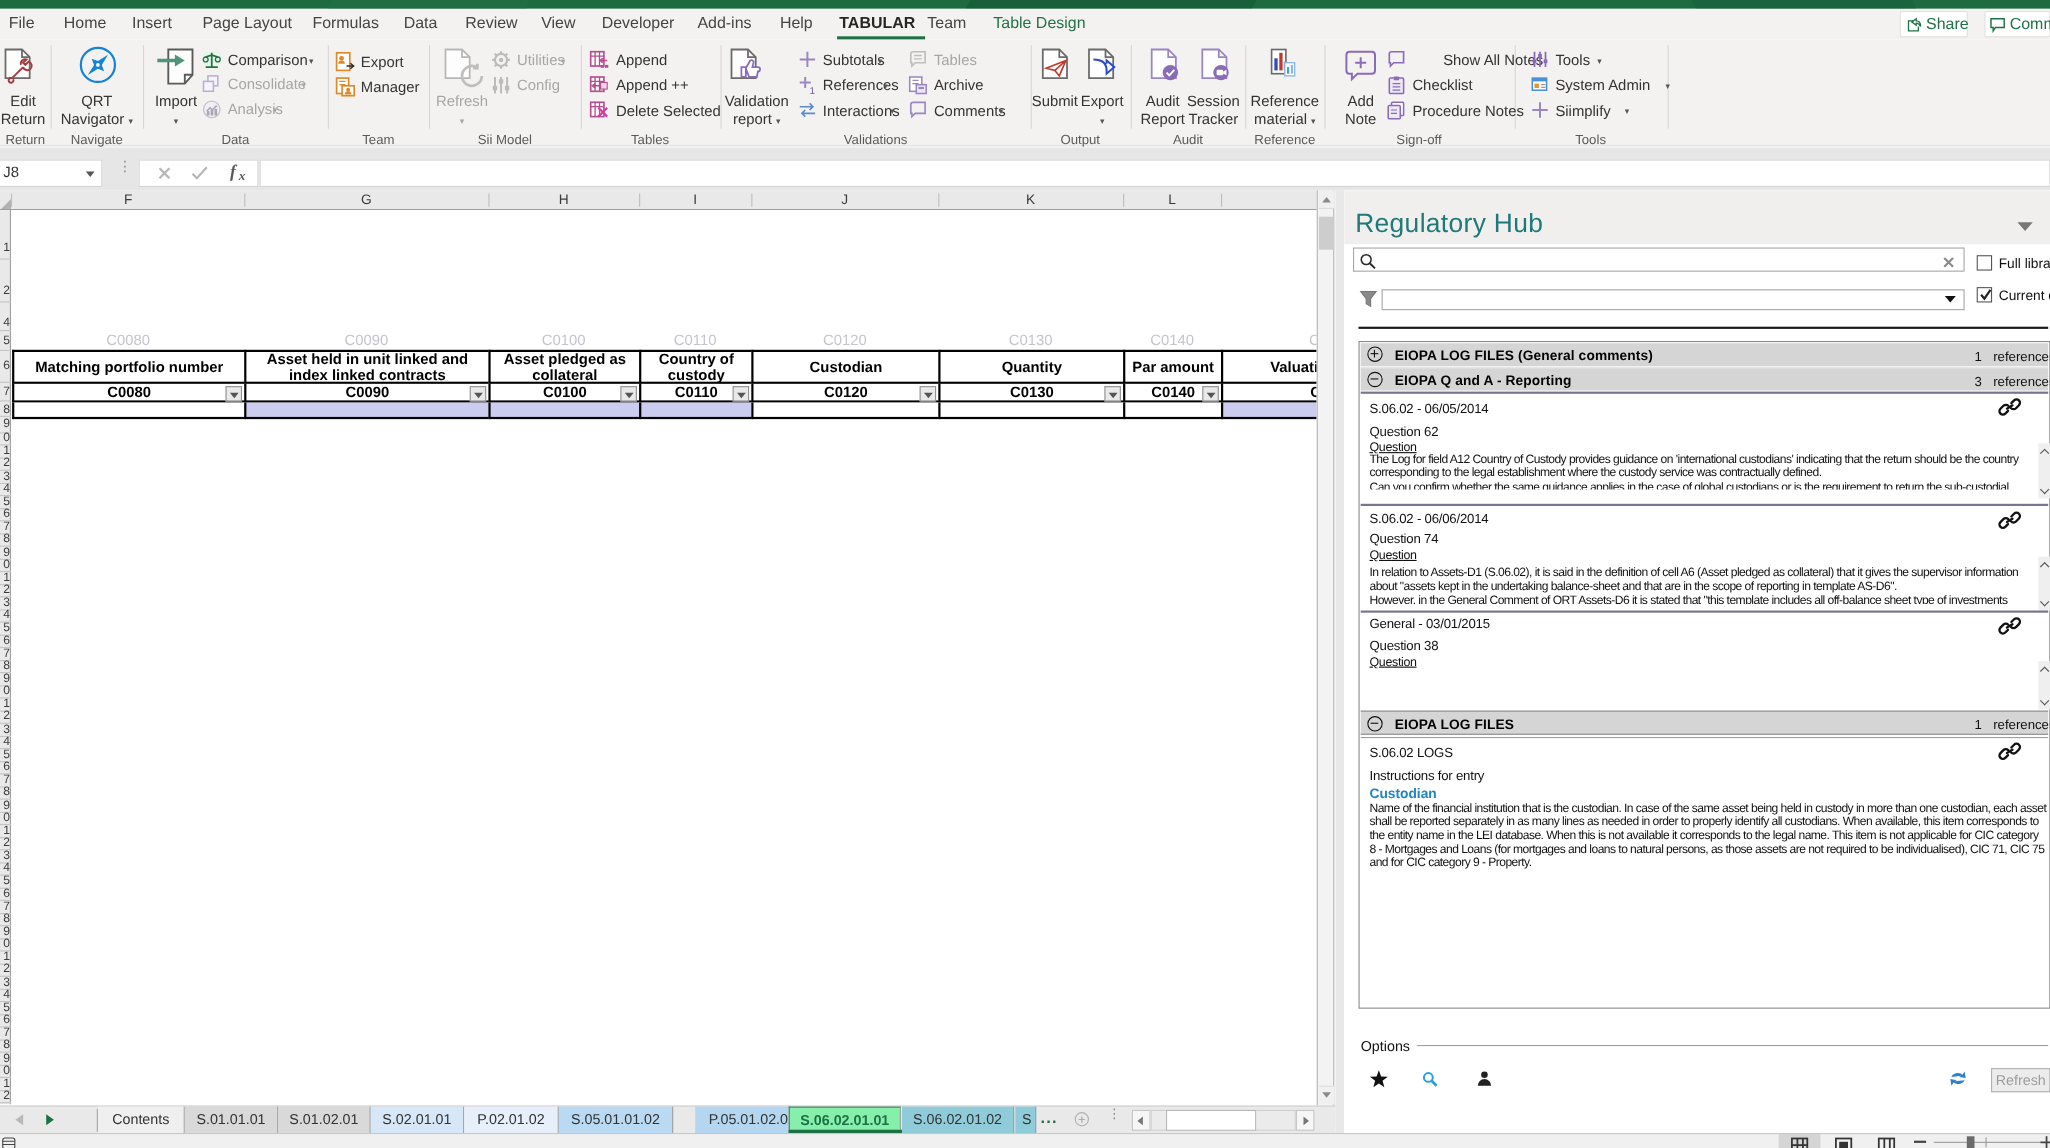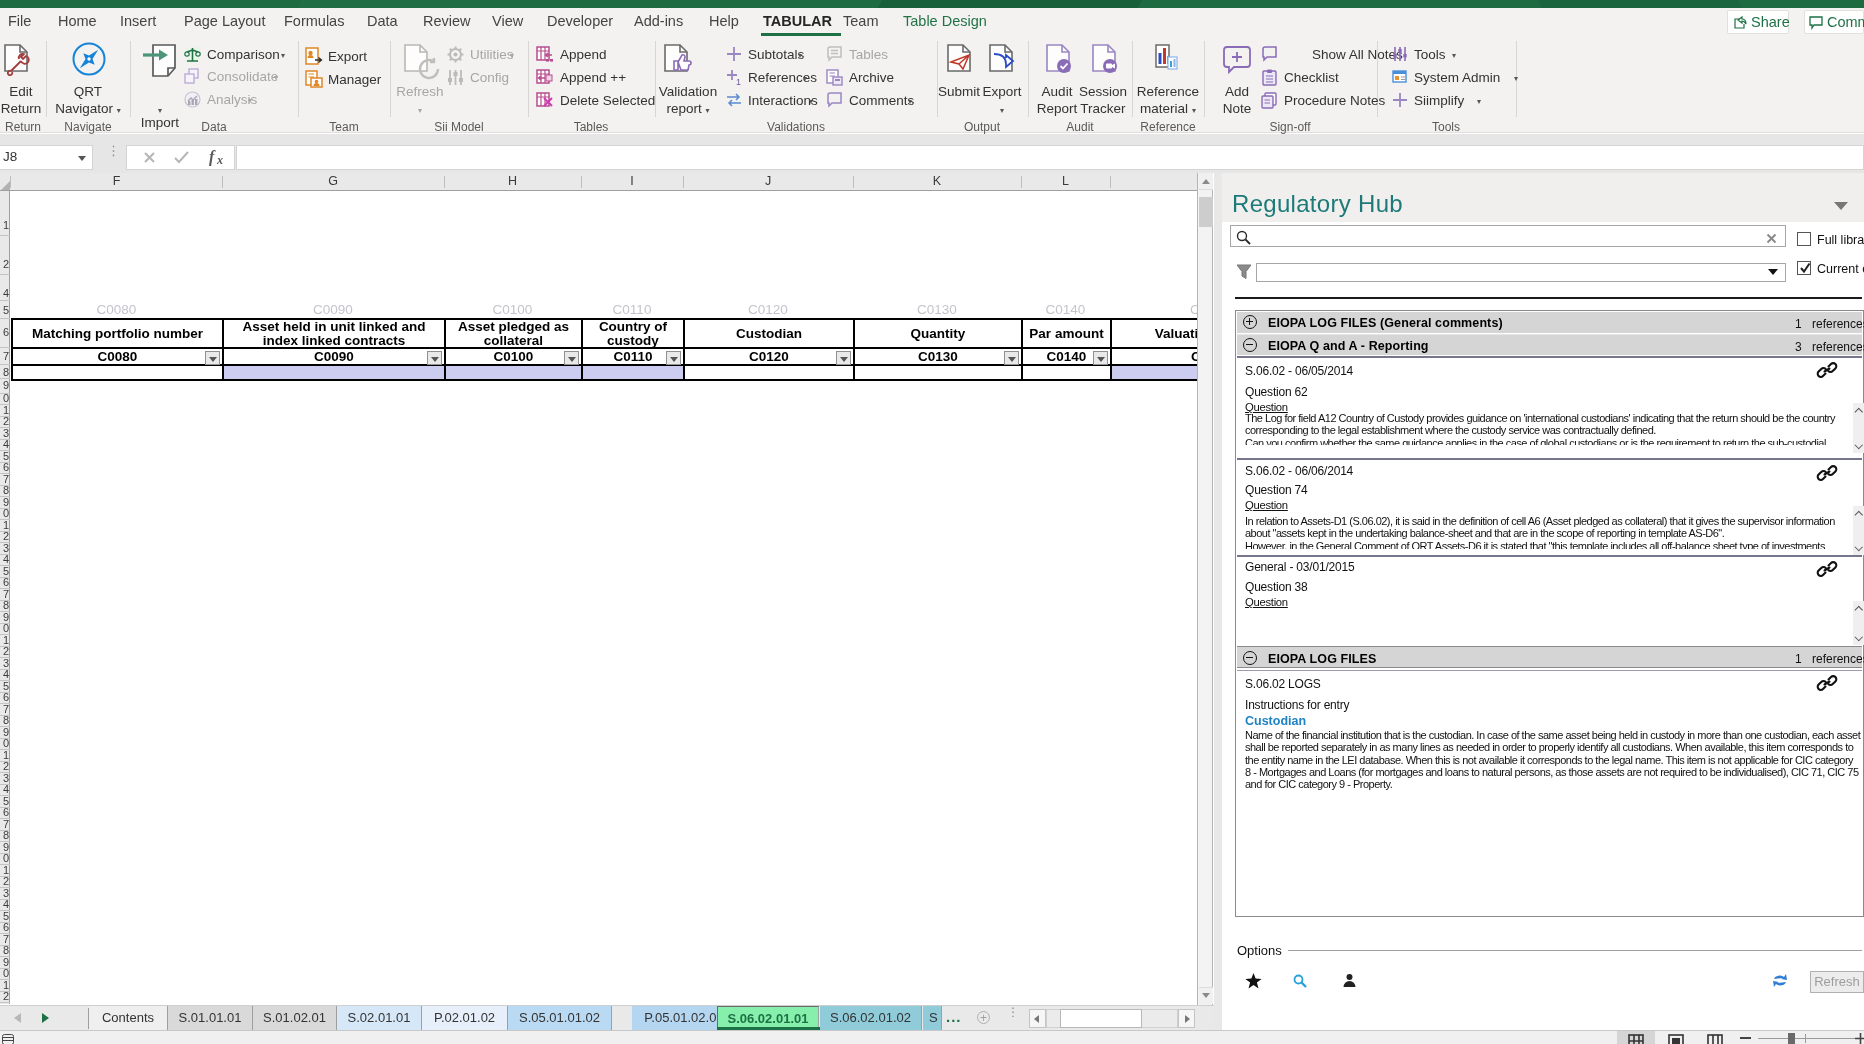--- a/index.html
+++ b/index.html
@@ -121,21 +121,21 @@
       </svg>
     <div class="bigl" style="left:48px;top:47px;width:80px;">QRT<br>Navigator <span class="car">▾</span></div>
     <svg style="left:152px;top:8px;" width="24" height="33" viewBox="0 0 24 33">
         <path d="M1 1 H23 V24 L16 32 H1 Z" fill="#fdfdfd" stroke="#5a5a5a" stroke-width="1.7"></path>
         <path d="M23 24 H16 V32" fill="none" stroke="#5a5a5a" stroke-width="1.7"></path>
       </svg>
     <svg style="left:142px;top:13px;" width="28" height="12" viewBox="0 0 28 12">
         <path d="M1 6 H18" stroke="#4e9478" stroke-width="3.2"></path>
         <path d="M17 0.5 L26 6 L17 11.5 Z" fill="#4e9478"></path>
       </svg>
-    <div class="bigl" style="left:120px;top:47px;width:80px;margin-top:31px;">Import</div>
+    <div class="bigl" style="left:120px;top:47px;width:80px;">Import</div>
     <div class="bigl" style="left:120px;top:64px;width:80px;"><span class="car">▾</span></div>
     <svg style="left:184px;top:10px;" width="17" height="17" viewBox="0 0 17 17">
         <rect x="1" y="1" width="15" height="15" fill="#eaf5ea"></rect>
         <path d="M8.5 2 V15 M3 15 H14 M8.5 4 L3 6 M8.5 4 L14 6" stroke="#217346" stroke-width="1.6" fill="none"></path>
         <circle cx="3" cy="8" r="2.2" fill="none" stroke="#217346" stroke-width="1.2"></circle>
         <circle cx="14" cy="8" r="2.2" fill="none" stroke="#217346" stroke-width="1.2"></circle>
       </svg>
     <span class="srow" style="left:207px;top:10px;">Comparison</span>
       <span class="cara" style="left:281px;top:15px;">▾</span>
     <svg style="left:184px;top:32px;" width="17" height="17" viewBox="0 0 17 17">

